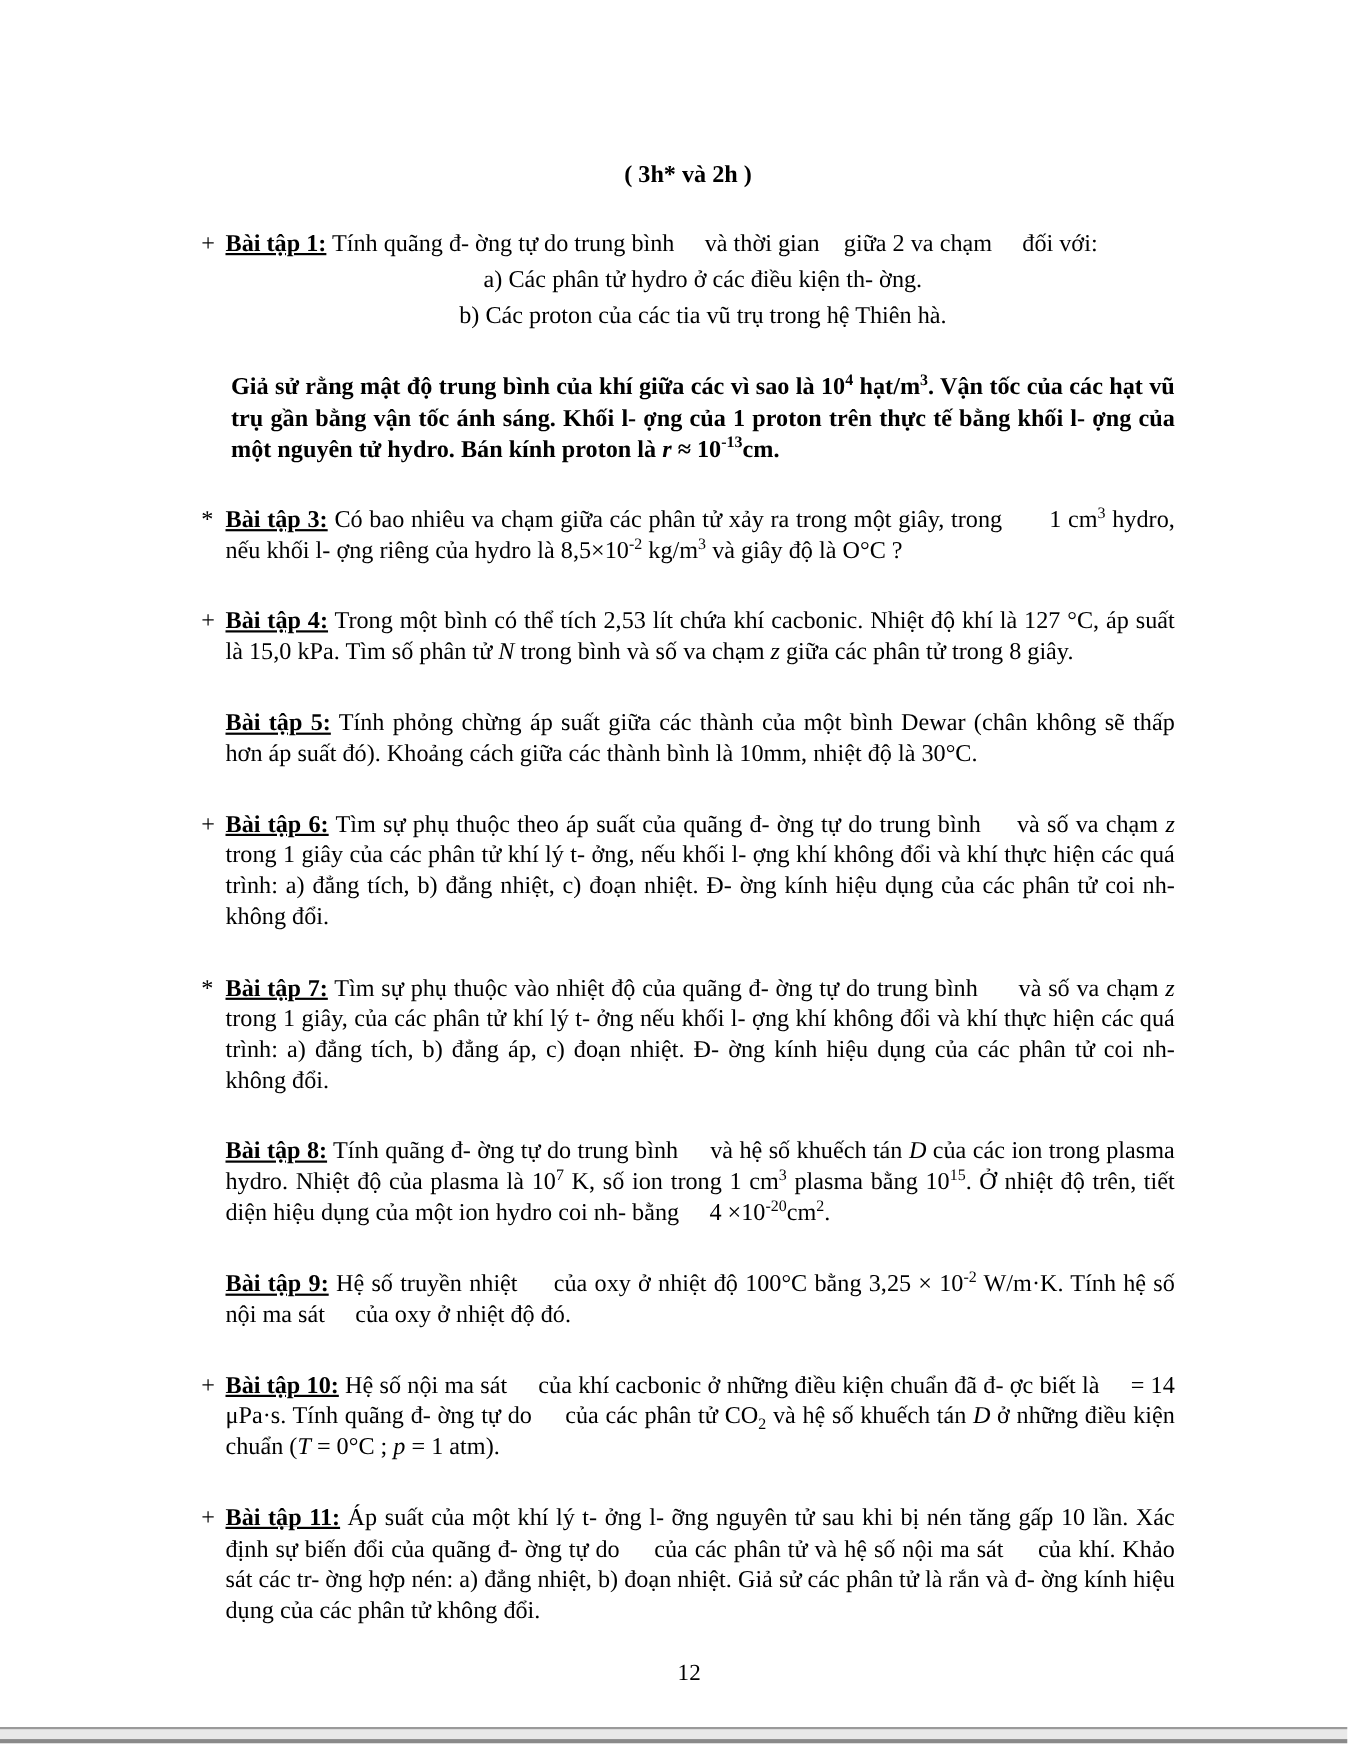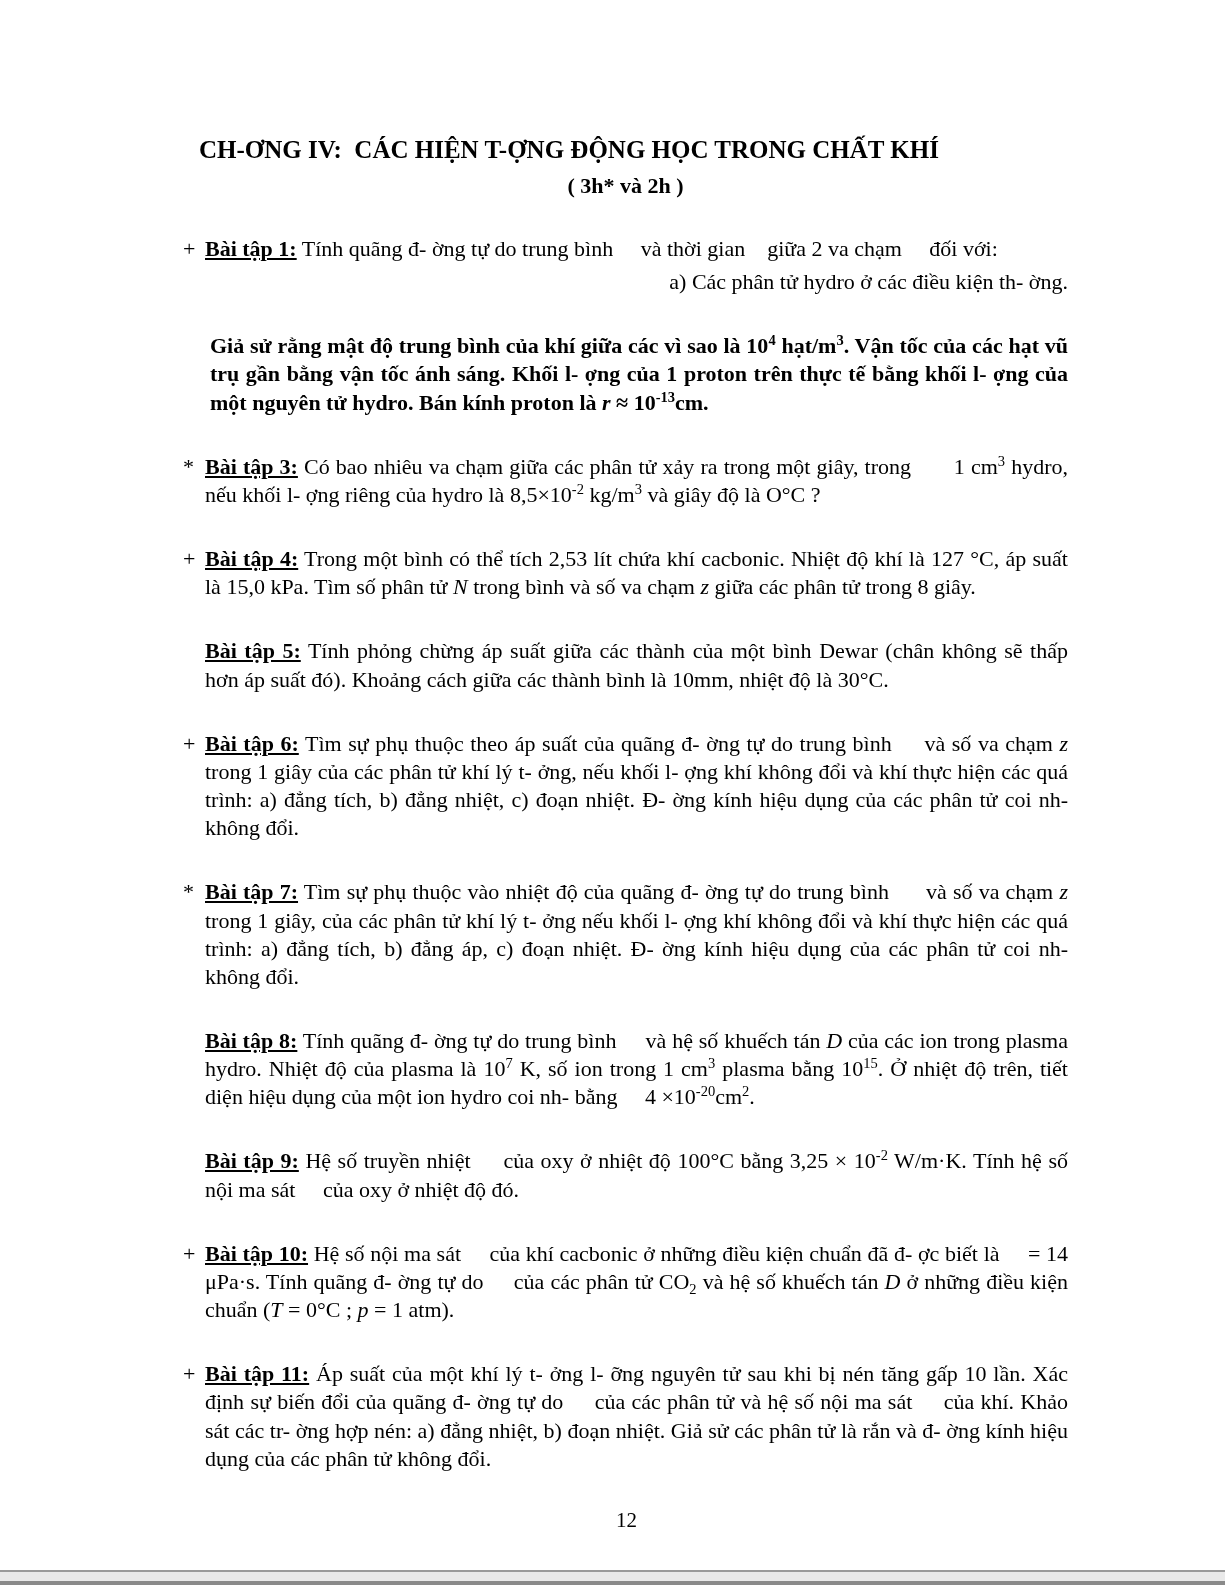--- a/index.html
+++ b/index.html
@@ -47,21 +47,21 @@
   .label {
     font-weight: bold;
     text-decoration: underline;
     text-underline-offset: 2px;
   }
   .para { text-align: justify; margin-top: 36px; }
   .para.sub {
     padding-left: 5px;
     margin-top: 5px;
     margin-bottom: 5px;
-    text-align: right;
+    text-align: center;
   }
   .para.cont {
     padding-left: 5px;
     font-weight: bold;
   }
   sup { font-size: 0.66em; vertical-align: super; line-height: 0; }
   sub { font-size: 0.66em; vertical-align: sub; line-height: 0; }
   i { font-style: italic; }
   .page-number {
     position: absolute;
@@ -79,27 +79,27 @@
     height: 15px;
     background: #e9e9e9;
     border-top: 2px solid #9a9a9a;
     border-bottom: 4px solid #8a8a8a;
   }
 </style>
 </head>
 <body>
 
 <div class="content">
-  <div class="title">CH-ƠNG IV:&nbsp; CÁC HIỆN T-ỢNG ĐỘNG HỌC TRONG CHẤT KHÍ</div>
   <div class="subtitle">( 3h* và 2h )</div>
   <div class="problems">
       <div class="problem">
         <span class="marker">+</span>
         <div class="para body"><span class="label">Bài tập 1:</span><span> Tính quãng đ- ờng tự do trung bình&nbsp;&nbsp;&nbsp;&nbsp; và thời gian&nbsp;&nbsp;&nbsp; giữa 2 va chạm&nbsp;&nbsp;&nbsp;&nbsp; đối với:</span></div>
         <div class="para sub"><span>a) Các phân tử hydro ở các điều kiện th- ờng.</span></div>
+        <div class="para sub"><span>b) Các proton của các tia vũ trụ trong hệ Thiên hà.</span></div>
         <div class="para cont"><span>Giả sử rằng mật độ trung bình của khí giữa các vì sao là 10</span><sup>4</sup><span> hạt/m</span><sup>3</sup><span>. Vận tốc của các hạt vũ trụ gần bằng vận tốc ánh sáng. Khối l- ợng của 1 proton trên thực tế bằng khối l- ợng của một nguyên tử hydro. Bán kính proton là </span><i>r</i><span> ≈ 10</span><sup>-13</sup><span>cm.</span></div>
       </div>
       <div class="problem">
         <span class="marker">*</span>
         <div class="para body"><span class="label">Bài tập 3:</span><span> Có bao nhiêu va chạm giữa các phân tử xảy ra trong một giây, trong&nbsp;&nbsp;&nbsp;&nbsp;&nbsp;&nbsp; 1 cm</span><sup>3</sup><span> hydro, nếu khối l- ợng riêng của hydro là 8,5×10</span><sup>-2</sup><span> kg/m</span><sup>3</sup><span> và giây độ là O°C ?</span></div>
       </div>
       <div class="problem">
         <span class="marker">+</span>
         <div class="para body"><span class="label">Bài tập 4:</span><span> Trong một bình có thể tích 2,53 lít chứa khí cacbonic. Nhiệt độ khí là 127 °C, áp suất là 15,0 kPa. Tìm số phân tử </span><i>N</i><span> trong bình và số va chạm </span><i>z</i><span> giữa các phân tử trong 8 giây.</span></div>
       </div>

